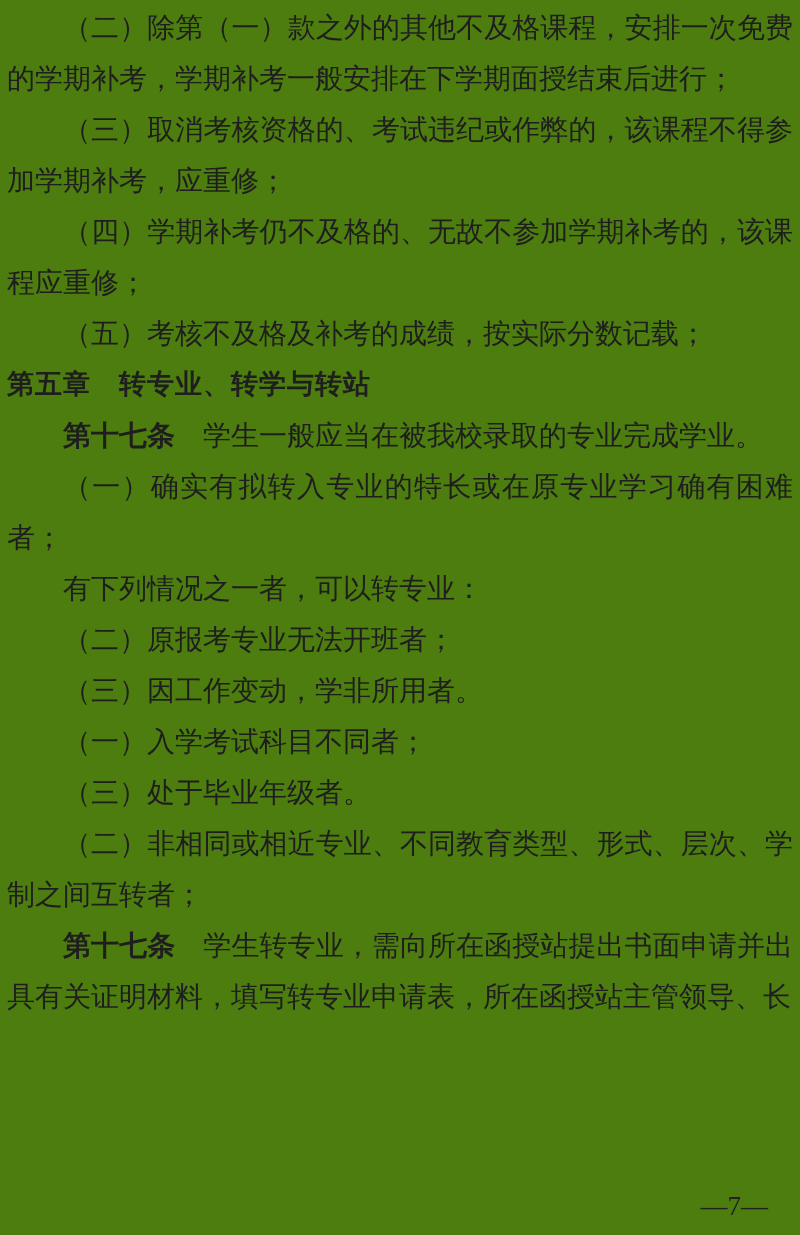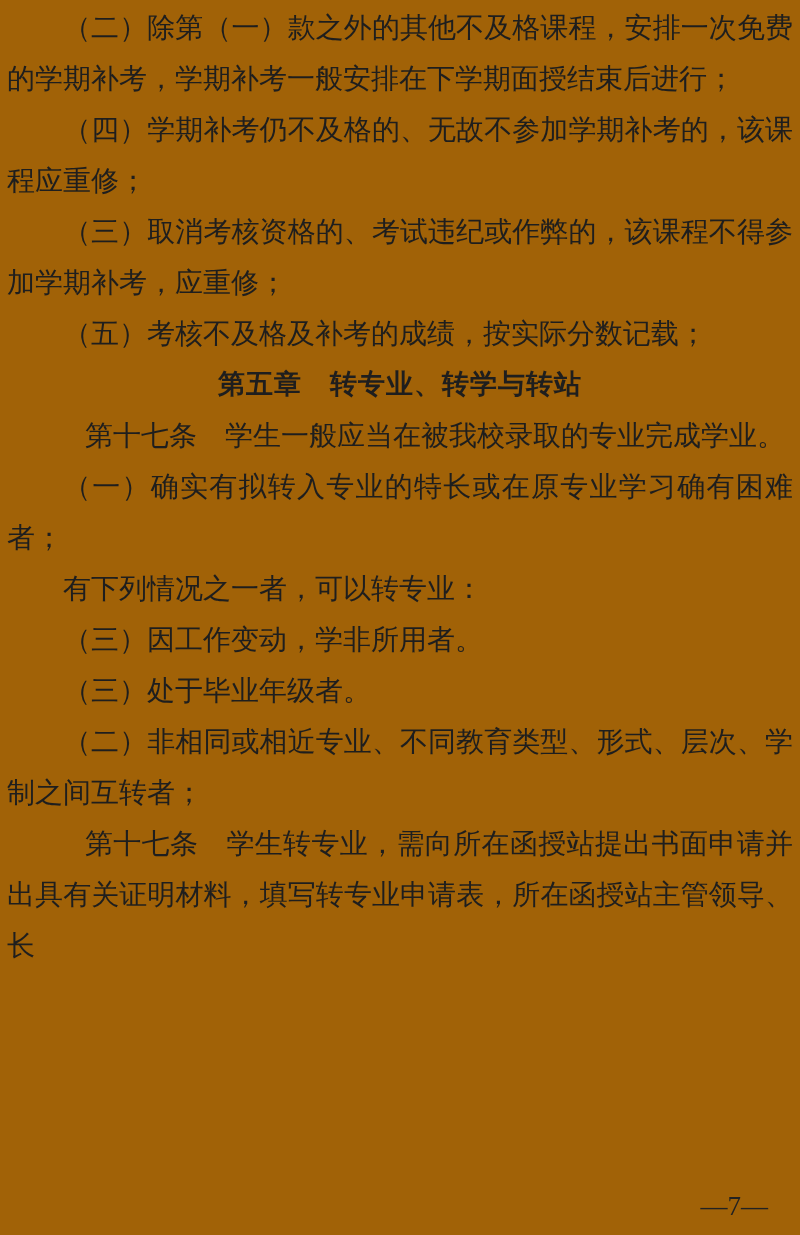--- a/index.html
+++ b/index.html
@@ -4,89 +4,90 @@
 <style>
   html, body {
     margin: 0;
     padding: 0;
     background: #ffffff;
   }
   .page {
     position: relative;
     width: 800px;
     height: 1235px;
-    background: #a16207;
+    background: #4d7c0f;
     overflow: hidden;
     color: #1e1e1e;
     font-family: "Liberation Serif", "DejaVu Serif", serif;
   }
   .doc {
     padding: 2px 7px 0 7px;
     font-size: 28px;
     line-height: 51px;
     text-align: justify;
     text-justify: inter-ideograph;
   }
   .doc p {
     margin: 0;
     text-indent: 2em;
     word-break: break-all;
   }
   .chapter {
     text-indent: 0 !important;
-    text-align: center;
+    text-align: left;
     font-family: "Liberation Sans", "DejaVu Sans", sans-serif;
     font-weight: 700;
     font-size: 27px;
     letter-spacing: 1px;
   }
   .lead {
     font-family: "Liberation Sans", "DejaVu Sans", sans-serif;
-    font-weight: 400;
+    font-weight: 700;
     margin-right: 1em;
-    margin-left: 22px;
   }
   .pageno {
     position: absolute;
     right: 32px;
     top: 1186px;
     font-size: 27px;
     line-height: 40px;
     color: #222222;
   }
 </style>
 </head>
 <body>
 
 <div class="page">
   <div class="doc">
 
     <p>（二）除第（一）款之外的其他不及格课程，安排一次免费的学期补考，学期补考一般安排在下学期面授结束后进行；</p>
 
+    <p>（三）取消考核资格的、考试违纪或作弊的，该课程不得参加学期补考，应重修；</p>
+
     <p>（四）学期补考仍不及格的、无故不参加学期补考的，该课程应重修；</p>
-
-    <p>（三）取消考核资格的、考试违纪或作弊的，该课程不得参加学期补考，应重修；</p>
 
     <p>（五）考核不及格及补考的成绩，按实际分数记载；</p>
 
 
     <p class="chapter">第五章　转专业、转学与转站</p>
 
     <p>
       <span class="lead">第十七条</span><span>学生一般应当在被我校录取的专业完成学业。</span>
     </p>
 
     <p>（一）确实有拟转入专业的特长或在原专业学习确有困难者；</p>
 
     <p>有下列情况之一者，可以转专业：</p>
 
+    <p>（二）原报考专业无法开班者；</p>
 
     <p>（三）因工作变动，学非所用者。</p>
 
 
+    <p>（一）入学考试科目不同者；</p>
 
     <p>（三）处于毕业年级者。</p>
 
     <p>（二）非相同或相近专业、不同教育类型、形式、层次、学制之间互转者；</p>
 
     <p>
       <span class="lead">第十七条</span><span>学生转专业，需向所在函授站提出书面申请并出具有关证明材料，填写转专业申请表，所在函授站主管领导、长</span>
     </p>
 
   </div>

